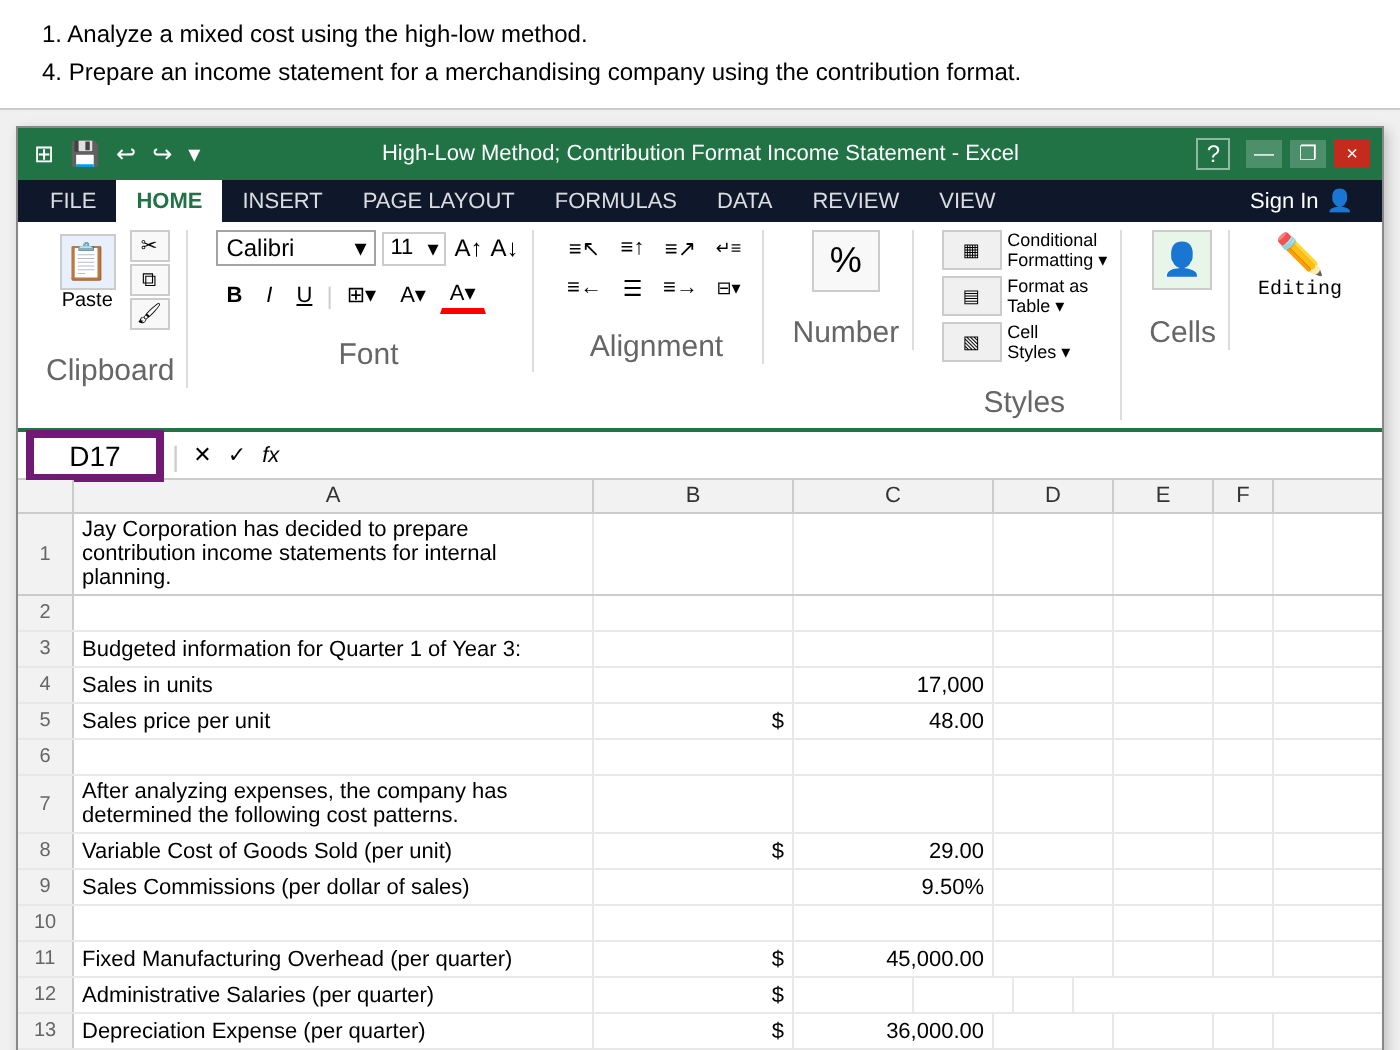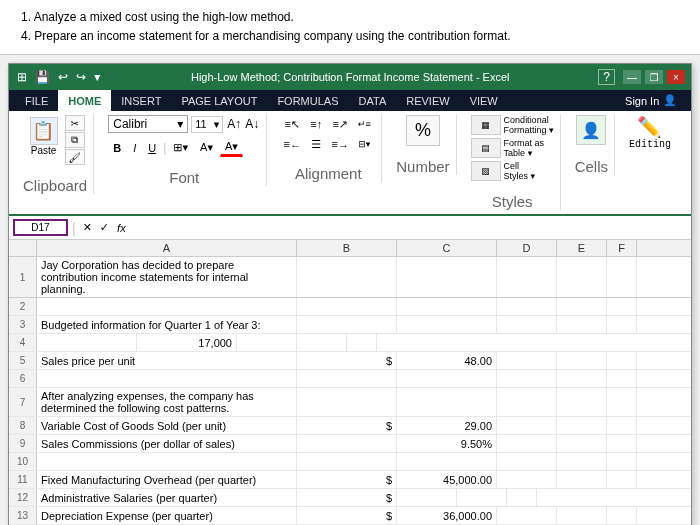--- a/index.html
+++ b/index.html
@@ -192,24 +192,24 @@
     .formula-bar {
       display: flex;
       align-items: center;
       border-bottom: 1px solid #ccc;
       padding: 2px 4px;
       gap: 4px;
       background: white;
       height: 24px;
     }
     .cell-ref {
-      border: 2px solid #701a75;
+      border: 4px solid #701a75;
       padding: 1px 4px;
-      font-size: 10px;
-      width: 55px;
+      font-size: 14px;
+      width: 69px;
       text-align: center;
     }
     .formula-divider { color: #ccc; font-size: 14px; }
     .formula-controls { display: flex; gap: 2px; }
     .fx-btn { font-size: 11px; padding: 1px 3px; border: none; background: none; cursor: pointer; }
     .formula-input { flex: 1; border: none; outline: none; font-size: 11px; padding: 1px 4px; }
 
     
     .spreadsheet {
       background: white;
@@ -473,20 +473,21 @@
           <div class="row-num">3</div>
           <div class="ss-cell col-a">Budgeted information for Quarter 1 of Year 3:</div>
           <div class="ss-cell col-b"></div>
           <div class="ss-cell col-c"></div>
           <div class="ss-cell col-d"></div>
           <div class="ss-cell col-e"></div>
           <div class="ss-cell col-f"></div>
         </div>
         <div class="ss-row">
           <div class="row-num">4</div>
+          <div class="ss-cell col-a">Sales in units</div>
           <div class="ss-cell col-b"></div>
           <div class="ss-cell col-c">17,000</div>
           <div class="ss-cell col-d"></div>
           <div class="ss-cell col-e"></div>
           <div class="ss-cell col-f"></div>
         </div>
         <div class="ss-row">
           <div class="row-num">5</div>
           <div class="ss-cell col-a">Sales price per unit</div>
           <div class="ss-cell col-b">$</div>

